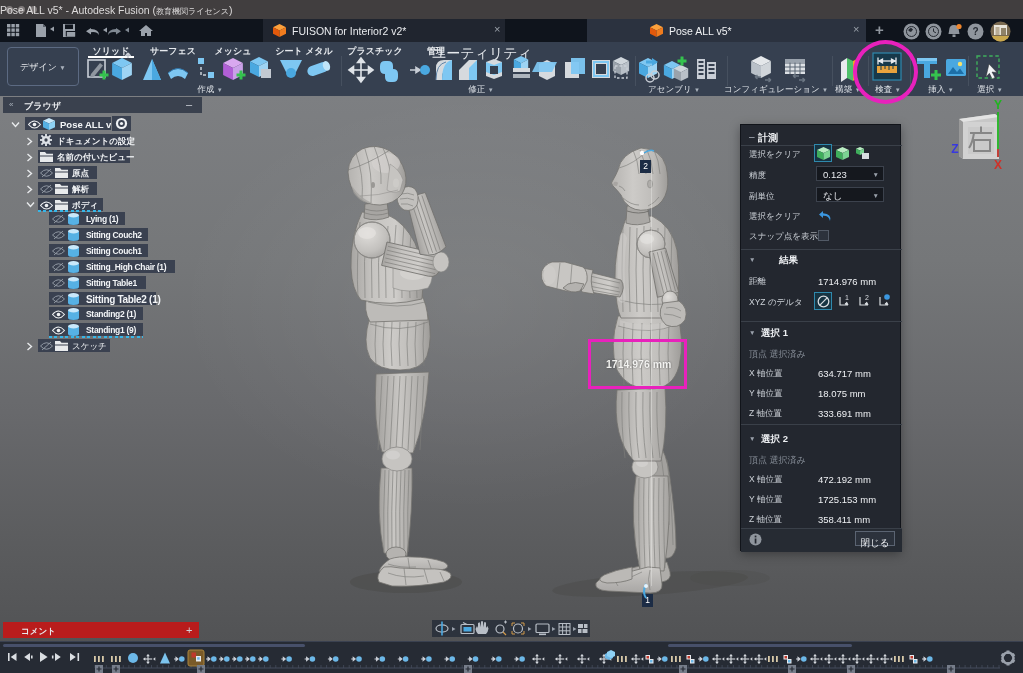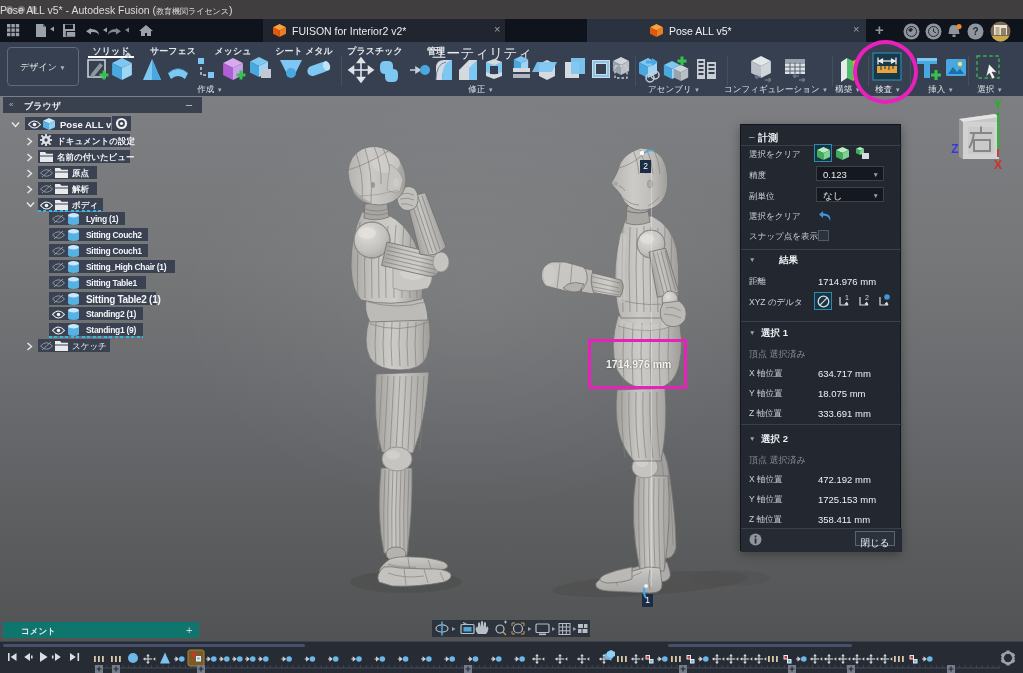--- a/index.html
+++ b/index.html
@@ -769,21 +769,21 @@
       <svg class="abs" style="left:8px;top:408px" width="13" height="13" viewBox="0 0 13 13">
         <circle cx="6.5" cy="6.5" r="6" fill="#8f959d"></circle>
         <rect x="5.7" y="5.5" width="1.7" height="5" fill="#23272f"></rect>
         <rect x="5.7" y="2.6" width="1.7" height="1.8" fill="#23272f"></rect>
       </svg>
       <div class="abs" style="left:114px;top:406px;width:40px;height:15px;background:#2c323c;border:1px solid #5b6472;text-align:center"><span style="font-size:9.5px;color:#eef0f3;line-height:14px">閉じる</span></div>
     </div>
     <div class="abs" style="left:853px;top:40px;width:65px;height:64px;border:4px solid #e821bc;border-radius:50%;z-index:50"></div>
     <div class="abs" style="left:588px;top:339px;width:99px;height:50px;border:3.5px solid #e821bc;z-index:50"></div>
     <div class="abs txt" style="left:606px;top:358px;font-size:10.5px;font-weight:bold;color:#f2f2f0;text-shadow:0 0 2px rgba(60,60,60,0.8);z-index:51">1714.976 mm</div>
-    <div class="abs" style="left:3px;top:622px;width:196px;height:16px;background:#0f766e">
+    <div class="abs" style="left:3px;top:622px;width:196px;height:16px;background:#b91c1c">
       <div class="abs txt" style="left:18px;top:3.5px;font-size:8.5px;font-weight:bold;color:#e8ebee">コメント</div>
       <div class="abs txt" style="left:183px;top:1.5px;font-size:11px;color:#cfd4da">+</div>
     </div>
     <div class="abs" style="left:432px;top:620px;width:158px;height:17px;background:#2d333d"></div>
     <svg class="abs" style="left:432px;top:620px" width="158" height="17" viewBox="0 0 158 17">
       <g stroke="#b8bec6" fill="none" stroke-width="1.2">
         <ellipse cx="10" cy="8.5" rx="6" ry="3.6"></ellipse>
         <line x1="10" y1="1.5" x2="10" y2="15.5" stroke="#4aa8e0" stroke-width="1.6"></line>
         <path d="M20 7 l3.5 2 -3.5 2 z" fill="#9aa1ab" stroke="none"></path>
         <rect x="29" y="4.5" width="13" height="9" rx="1"></rect>

